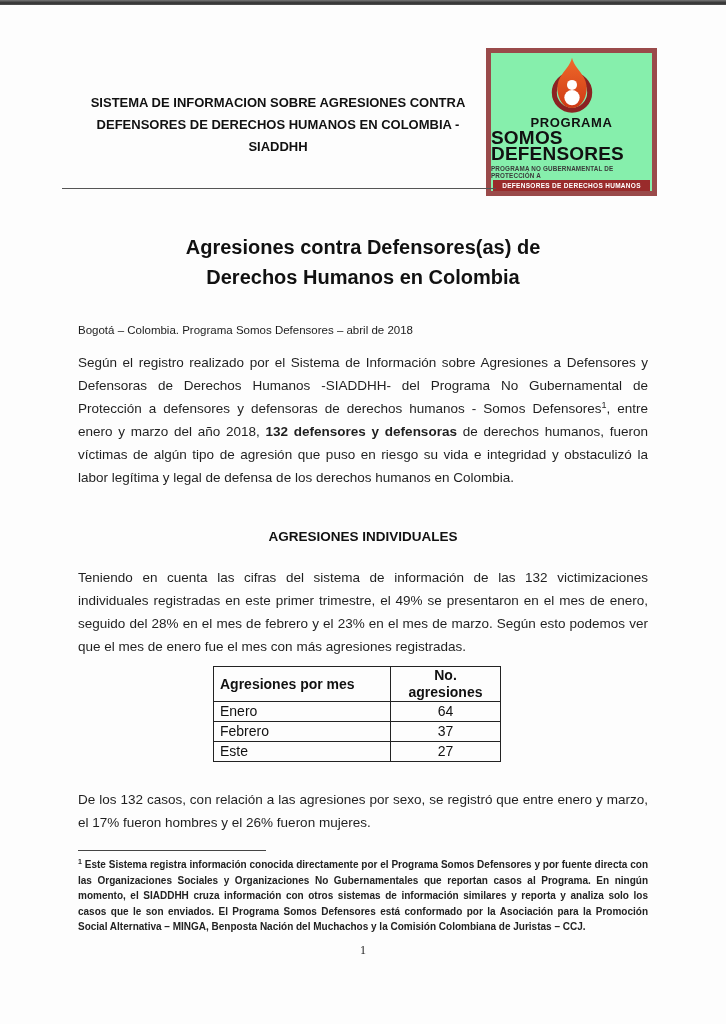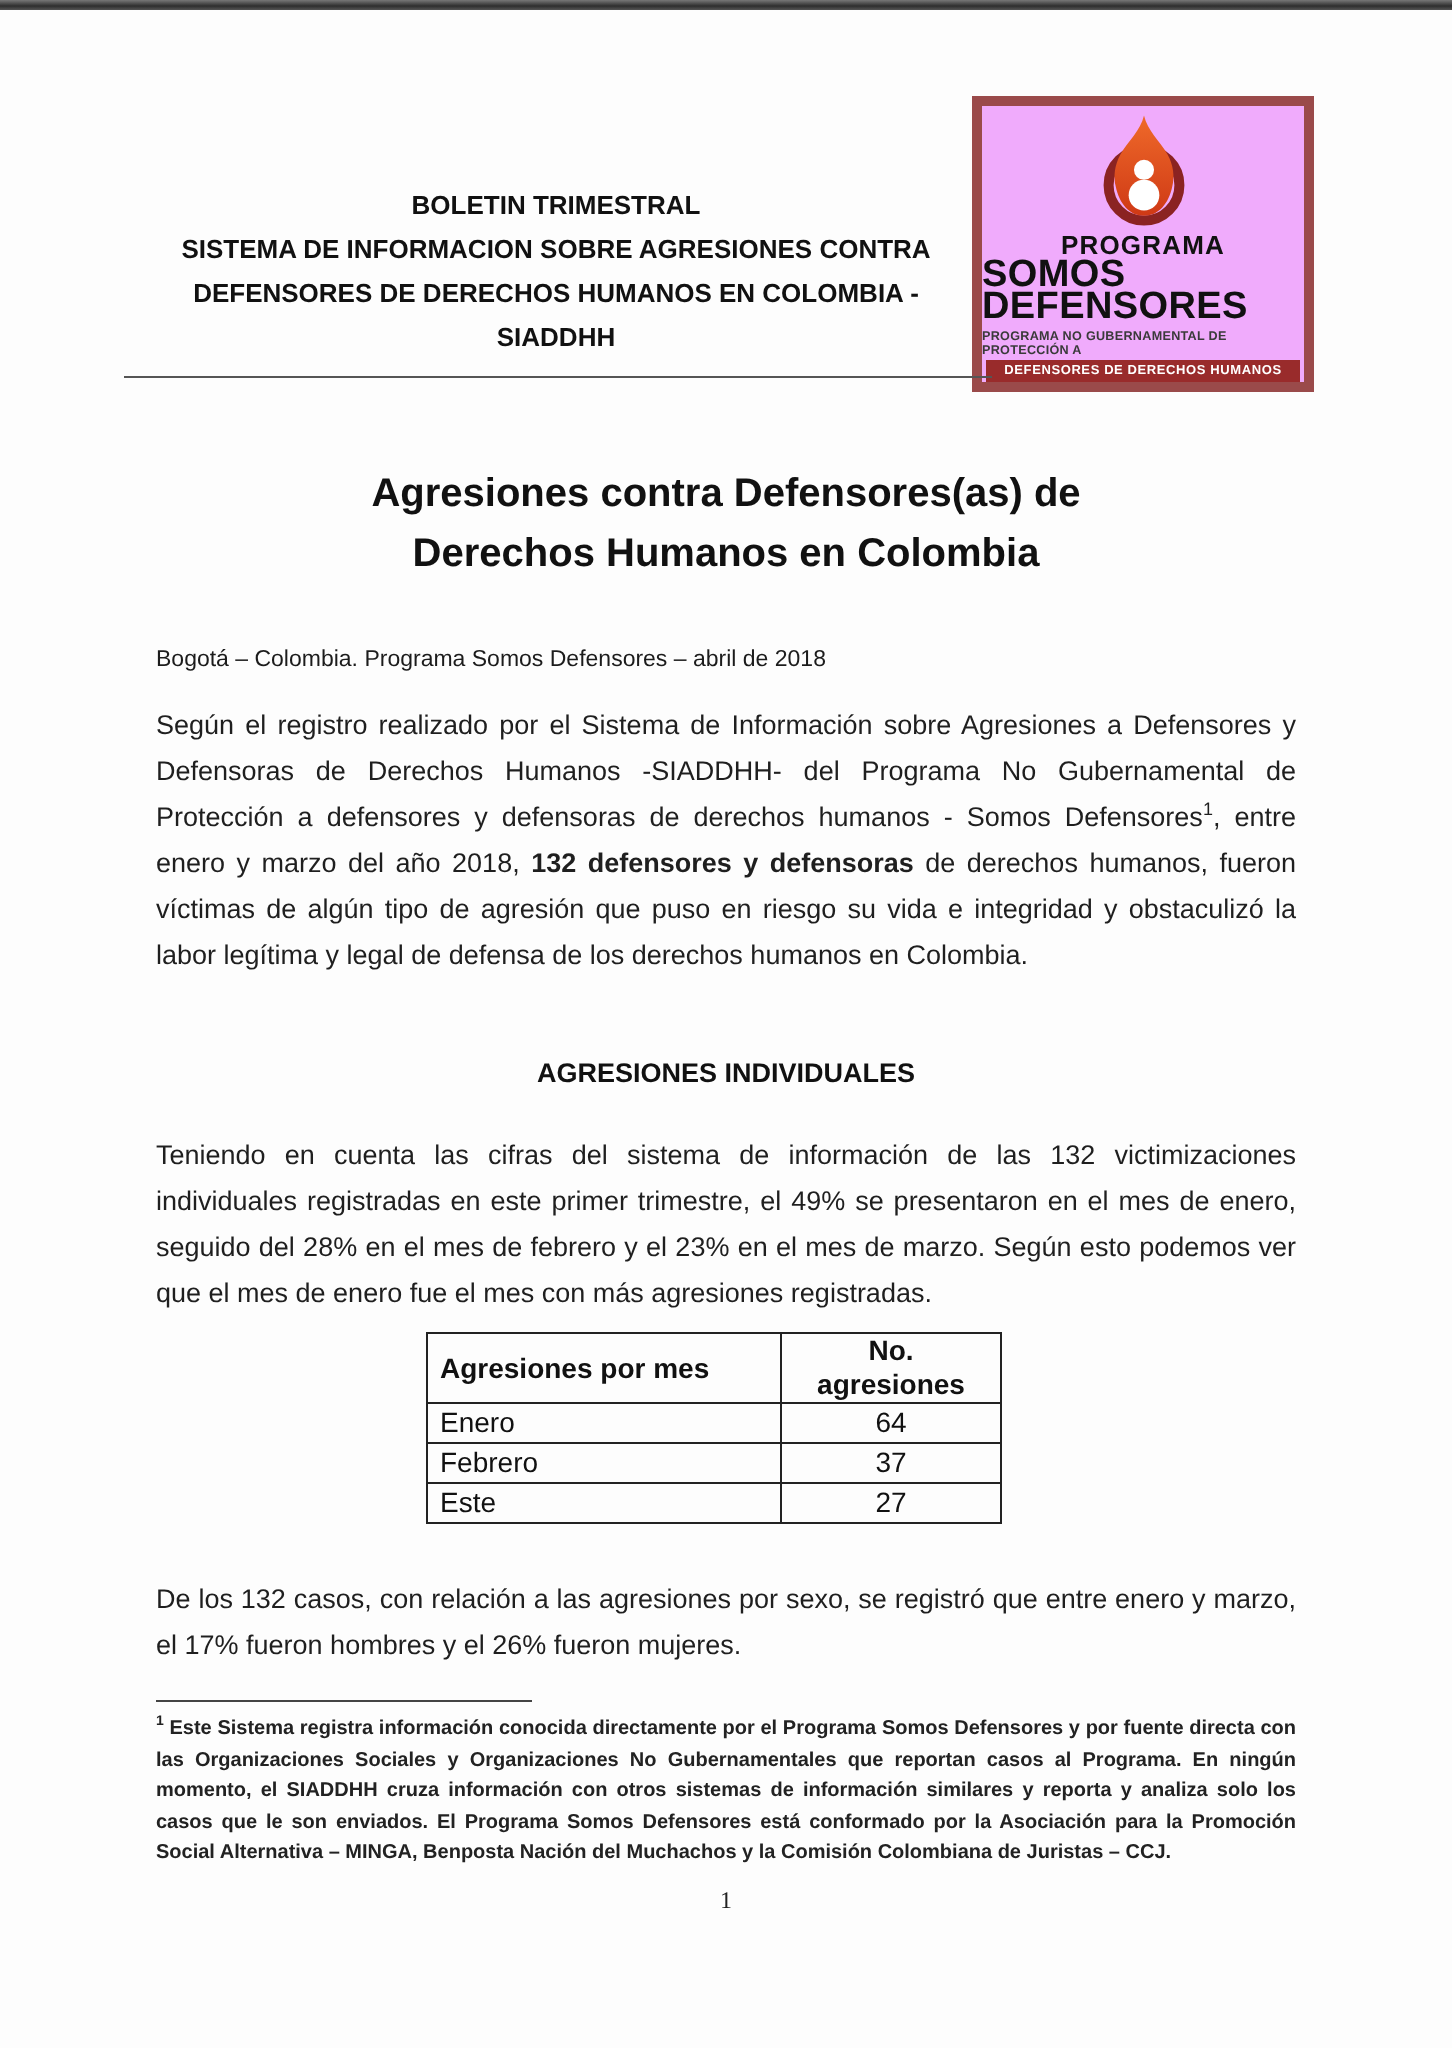--- a/index.html
+++ b/index.html
@@ -23,21 +23,21 @@
     position:absolute; left:88px; top:92px; width:380px;
     text-align:center; font-weight:bold; font-size:13px; line-height:22px;
     color:#111;
   }
   .header-rule {
     position:absolute; left:62px; top:188px; width:434px; height:0;
     border-top:1.5px solid #555;
   }
   .logo-box {
     position:absolute; left:486px; top:48px; width:171px; height:148px;
-    background:#f0abfc; border:5px solid #9a4a4a;
+    background:#86efac; border:5px solid #9a4a4a;
     display:flex; flex-direction:column; align-items:center;
   }
   .logo-flame { margin-top:3px; width:72px; height:64px; }
   .logo-title1 { font-size:13px; font-weight:bold; letter-spacing:.6px; line-height:14px; margin-top:1px; color:#111; }
   .logo-title2 { font-size:19px; font-weight:bold; letter-spacing:.2px; line-height:16px; color:#111; }
   .logo-subtitle { font-size:6.3px; letter-spacing:.15px; color:#3a3a3a; margin-top:3px; font-weight:bold; }
   .logo-band {
     margin-top:1px; background:#992b2b; color:#fff;
     font-size:6.5px; font-weight:bold; letter-spacing:.3px;
     padding:2px 9px; line-height:7px;
@@ -89,21 +89,20 @@
   }
 </style>
 </head>
 <body>
 
 <div class="page">
   <div class="topbar"></div>
 
   <div class="header-row">
     <div class="header-text">
-      <div>BOLETIN TRIMESTRAL</div>
       <div>SISTEMA DE INFORMACION SOBRE AGRESIONES CONTRA DEFENSORES DE DERECHOS HUMANOS EN COLOMBIA - SIADDHH</div>
     </div>
 
     <div class="logo-box">
       <svg class="logo-flame" viewBox="0 0 100 100" xmlns="http://www.w3.org/2000/svg">
         <defs>
           <linearGradient id="flameGrad" x1="0" y1="0" x2="0" y2="1">
             <stop offset="0" stop-color="#ef6a2a"></stop>
             <stop offset="1" stop-color="#cf3915"></stop>
           </linearGradient>

